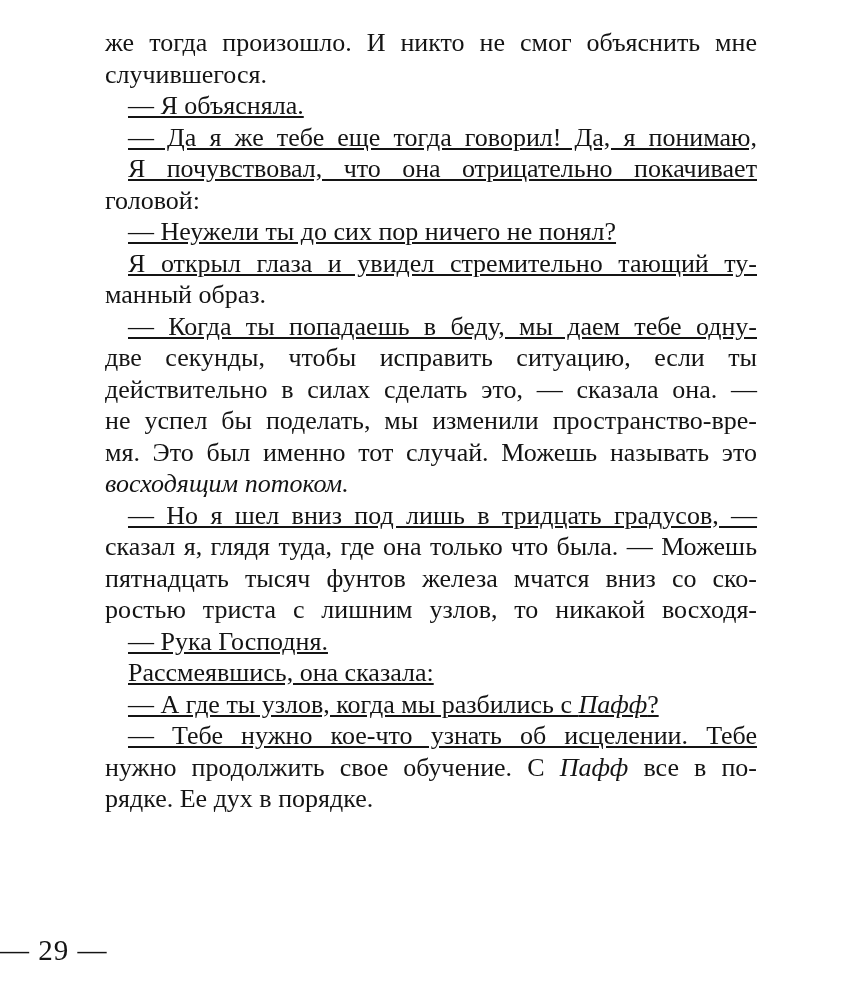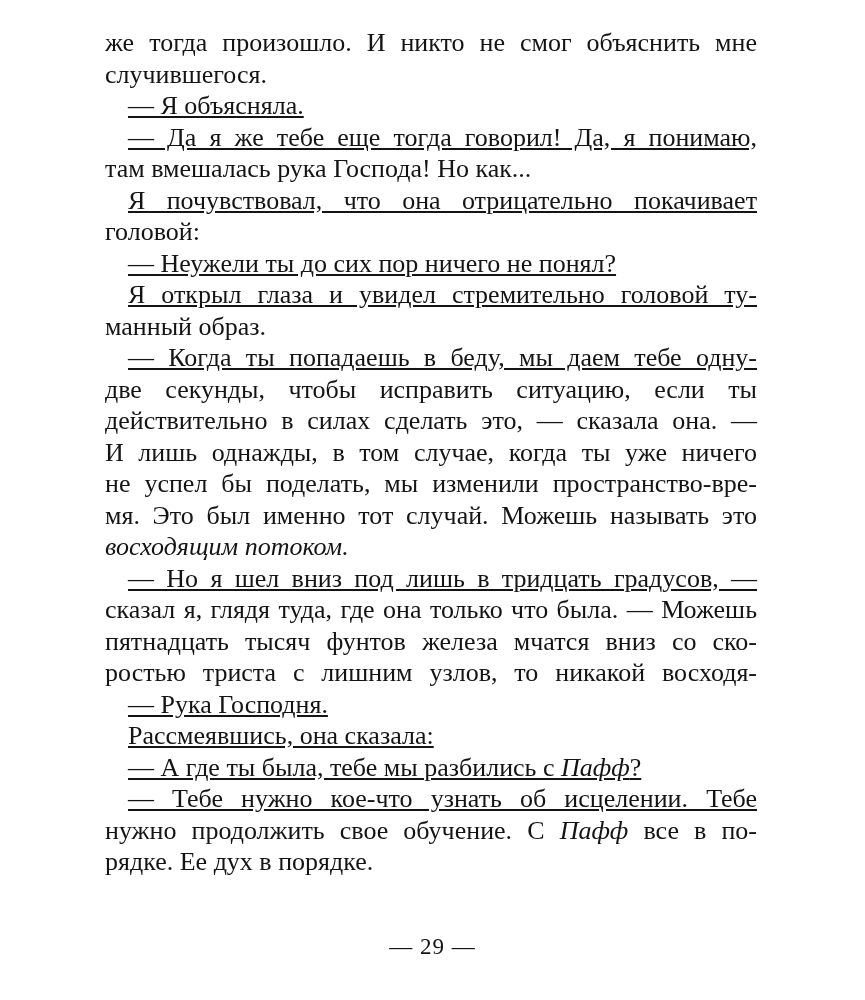--- a/index.html
+++ b/index.html
@@ -38,76 +38,74 @@
   .line.indent {
     text-indent: 23px;
     text-decoration: underline;
   }
   .it { font-style: italic; margin-top: 44px; }
   .footer {
     position: absolute;
     left: 0;
     top: 934px;
     width: 865px;
-    text-align: center;
-    font-size: 23px;
+    text-align: left;
+    font-size: 29px;
     letter-spacing: 1px;
     color: #141414;
   }
 </style>
 </head>
 <body>
 
 <div class="page">
   <main class="text-block" id="text-block">
       <div class="para">
         <div class="line"><span class="">же тогда произошло. И никто не смог объяснить мне</span></div>
         <div class="line last"><span class="">случившегося.</span></div>
       </div>
       <div class="para">
         <div class="line last indent"><span class="">— Я объясняла.</span></div>
       </div>
       <div class="para">
         <div class="line indent"><span class="">— Да я же тебе еще тогда говорил! Да, я понимаю,</span></div>
-        <div class="line last"><span class="">там вмешалась рука Господа! Но как...</span></div>
       </div>
       <div class="para">
         <div class="line indent"><span class="">Я почувствовал, что она отрицательно покачивает</span></div>
         <div class="line last"><span class="">головой:</span></div>
       </div>
       <div class="para">
         <div class="line last indent"><span class="">— Неужели ты до сих пор ничего не понял?</span></div>
       </div>
       <div class="para">
-        <div class="line indent"><span class="">Я открыл глаза и увидел стремительно головой ту-</span></div>
+        <div class="line indent"><span class="">Я открыл глаза и увидел стремительно тающий ту-</span></div>
         <div class="line last"><span class="">манный образ.</span></div>
       </div>
       <div class="para">
         <div class="line indent"><span class="">— Когда ты попадаешь в беду, мы даем тебе одну-</span></div>
         <div class="line"><span class="">две секунды, чтобы исправить ситуацию, если ты</span></div>
         <div class="line"><span class="">действительно в силах сделать это, — сказала она. —</span></div>
-        <div class="line"><span class="">И лишь однажды, в том случае, когда ты уже ничего</span></div>
         <div class="line"><span class="">не успел бы поделать, мы изменили пространство-вре-</span></div>
         <div class="line"><span class="">мя. Это был именно тот случай. Можешь называть это</span></div>
         <div class="line last"><span class="it">восходящим потоком.</span></div>
       </div>
       <div class="para">
         <div class="line indent"><span class="">— Но я шел вниз под лишь в тридцать градусов, —</span></div>
         <div class="line"><span class="">сказал я, глядя туда, где она только что была. — Можешь</span></div>
         <div class="line"><span class="">пятнадцать тысяч фунтов железа мчатся вниз со ско-</span></div>
         <div class="line"><span class="">ростью триста с лишним узлов, то никакой восходя-</span></div>
       </div>
       <div class="para">
         <div class="line last indent"><span class="">— Рука Господня.</span></div>
       </div>
       <div class="para">
         <div class="line last indent"><span class="">Рассмеявшись, она сказала:</span></div>
       </div>
       <div class="para">
-        <div class="line last indent"><span class="">— А где ты была, тебе мы разбились с </span><span class="it">Пафф</span><span class="">?</span></div>
+        <div class="line last indent"><span class="">— А где ты узлов, когда мы разбились с </span><span class="it">Пафф</span><span class="">?</span></div>
       </div>
       <div class="para">
         <div class="line indent"><span class="">— Тебе нужно кое-что узнать об исцелении. Тебе</span></div>
         <div class="line"><span class="">нужно продолжить свое обучение. С </span><span class="it">Пафф</span><span class=""> все в по-</span></div>
         <div class="line last"><span class="">рядке. Ее дух в порядке.</span></div>
       </div>
     </main>
   <div class="footer">— 29 —</div>
 </div>
 

